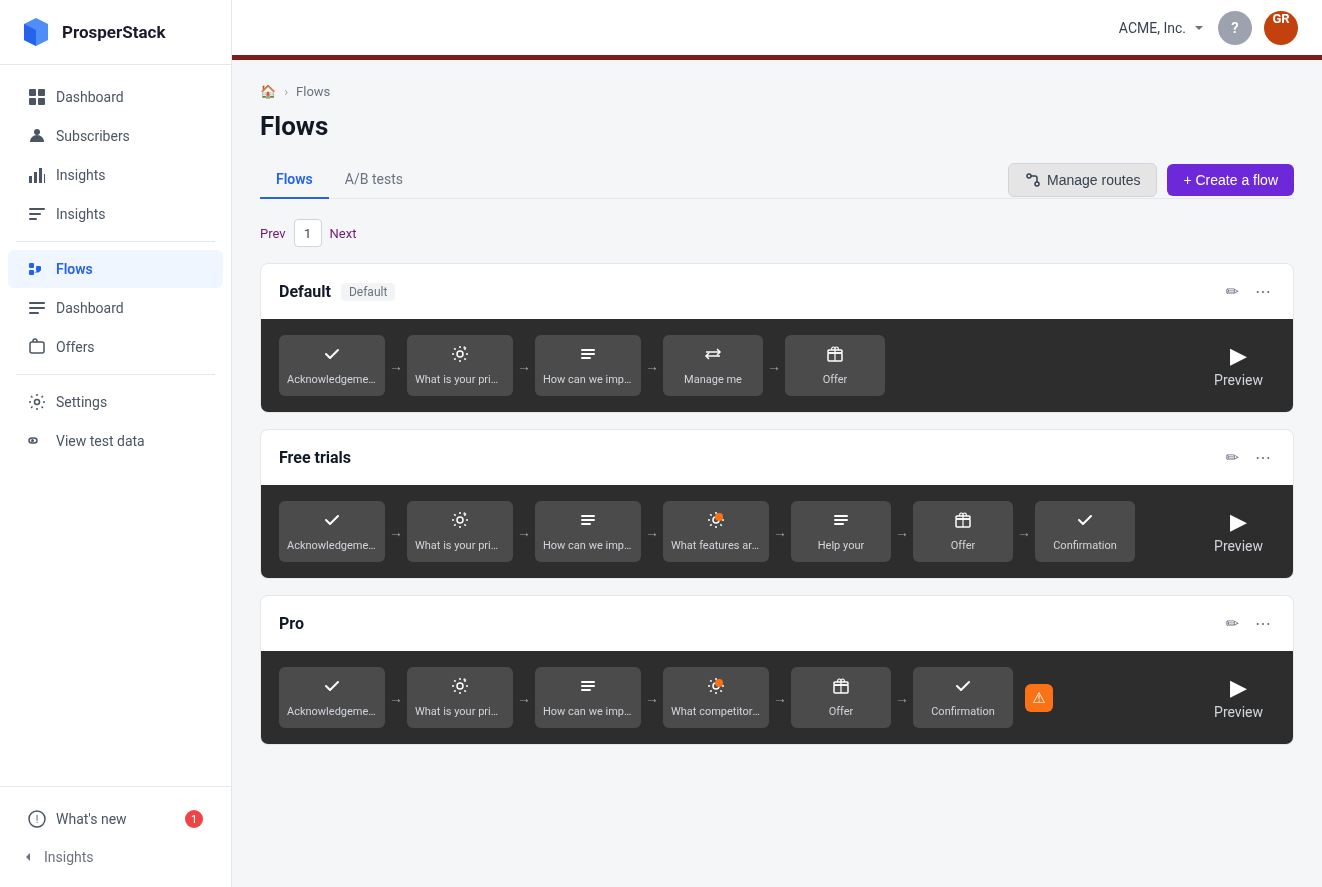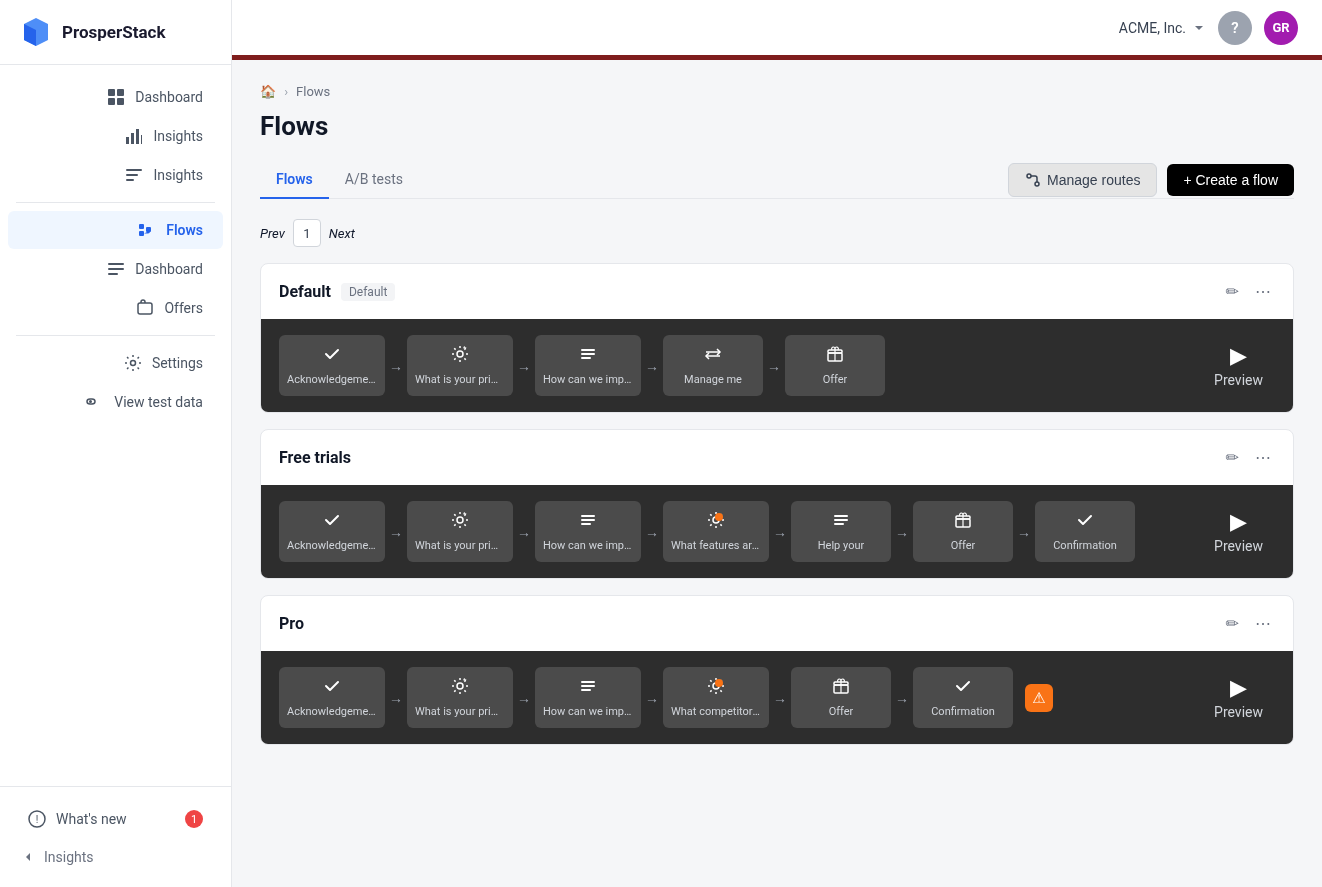--- a/index.html
+++ b/index.html
@@ -4,52 +4,52 @@
   <style>
     * { box-sizing: border-box; margin: 0; padding: 0; }
     body { font-family: -apple-system, BlinkMacSystemFont, 'Segoe UI', Roboto, sans-serif; background: #f5f6f8; display: flex; height: 887px; overflow: hidden; }
 
     
     .sidebar { width: 232px; background: #fff; border-right: 1px solid #e5e7eb; display: flex; flex-direction: column; height: 100%; }
     .sidebar-logo { padding: 16px 20px; display: flex; align-items: center; gap: 10px; border-bottom: 1px solid #e5e7eb; }
     .logo-icon { width: 32px; height: 32px; }
     .logo-text { font-size: 17px; font-weight: 700; color: #1a1a2e; }
     .sidebar-nav { padding: 12px 0; flex: 1; }
-    .nav-item { display: flex; align-items: center; gap: 10px; padding: 10px 20px; cursor: pointer; font-size: 14px; color: #4b5563; border-radius: 6px; margin: 1px 8px; justify-content: flex-end; }
+    .nav-item { display: flex; align-items: center; gap: 10px; padding: 10px 20px; cursor: pointer; font-size: 14px; color: #4b5563; border-radius: 6px; margin: 1px 8px; }
     .nav-item.active { background: #eff6ff; color: #2563eb; font-weight: 600; }
     .nav-icon { width: 18px; height: 18px; flex-shrink: 0; }
     .nav-divider { height: 1px; background: #e5e7eb; margin: 8px 16px; }
     .sidebar-bottom { padding: 12px 0; border-top: 1px solid #e5e7eb; }
     .collapse-btn { display: flex; align-items: center; gap: 8px; padding: 10px 20px; cursor: pointer; font-size: 14px; color: #6b7280; }
     .whats-new-badge { background: #ef4444; color: #fff; border-radius: 50%; width: 18px; height: 18px; font-size: 11px; display: flex; align-items: center; justify-content: center; margin-left: auto; }
 
     
     .main { flex: 1; display: flex; flex-direction: column; overflow: hidden; }
     .topbar { background: #fff; border-bottom: 5px solid #7f1d1d; padding: 0 24px; height: 60px; display: flex; align-items: center; justify-content: flex-end; gap: 12px; }
     .company-selector { display: flex; align-items: center; gap: 6px; font-size: 14px; color: #374151; cursor: pointer; }
     .help-btn { width: 34px; height: 34px; border-radius: 50%; background: #9ca3af; color: #fff; display: flex; align-items: center; justify-content: center; font-size: 15px; font-weight: 600; cursor: pointer; }
-    .avatar { width: 34px; height: 34px; border-radius: 50%; background: #a21caf; color: #fff; display: flex; align-items: center; justify-content: center; font-size: 13px; font-weight: 700; cursor: pointer; }
+    .avatar { width: 34px; height: 34px; border-radius: 50%; background: #c2410c; color: #fff; display: flex; justify-content: center; font-size: 13px; font-weight: 700; cursor: pointer; }
 
     .content { flex: 1; overflow-y: auto; padding: 24px 28px; }
     .breadcrumb { display: flex; align-items: center; gap: 8px; font-size: 13px; color: #6b7280; margin-bottom: 12px; }
     .breadcrumb-sep { color: #9ca3af; }
     .page-title { font-size: 26px; font-weight: 700; color: #111827; margin-bottom: 20px; }
 
     
     .tabs-row { display: flex; align-items: center; margin-bottom: 20px; border-bottom: 1px solid #e5e7eb; }
     .tab { padding: 10px 16px; font-size: 14px; color: #6b7280; cursor: pointer; border-bottom: 2px solid transparent; margin-bottom: -1px; }
     .tab.active { color: #2563eb; border-bottom: 2px solid #2563eb; font-weight: 600; }
     .tab-spacer { flex: 1; }
     .btn-outline { display: flex; align-items: center; gap: 6px; padding: 8px 16px; border: 1px solid #d1d5db; border-radius: 6px; background: #e5e5e5; font-size: 14px; color: #374151; cursor: pointer; }
-    .btn-primary { display: flex; align-items: center; gap: 6px; padding: 8px 16px; border: none; border-radius: 6px; background: #000000; font-size: 14px; color: #fff; cursor: pointer; font-weight: 500; }
+    .btn-primary { display: flex; align-items: center; gap: 6px; padding: 8px 16px; border: none; border-radius: 6px; background: #6d28d9; font-size: 14px; color: #fff; cursor: pointer; font-weight: 500; }
 
     
     .pagination { display: flex; align-items: center; gap: 8px; font-size: 13px; color: #6b7280; margin-bottom: 16px; }
     .page-num { background: #fff; border: 1px solid #d1d5db; border-radius: 4px; width: 28px; height: 28px; display: flex; align-items: center; justify-content: center; font-size: 13px; color: #374151; }
-    .page-nav { color: #0f172a; font-style: italic; }
+    .page-nav { color: #701a75; }
 
     
     .flow-card { background: #fff; border: 1px solid #e5e7eb; border-radius: 8px; margin-bottom: 16px; overflow: hidden; }
     .flow-header { display: flex; align-items: center; padding: 14px 18px; gap: 10px; }
     .flow-name { font-size: 16px; font-weight: 700; color: #111827; }
     .flow-tag { background: #f3f4f6; color: #6b7280; font-size: 12px; border-radius: 4px; padding: 2px 8px; }
     .flow-actions { margin-left: auto; display: flex; gap: 8px; }
     .icon-btn { background: none; border: none; cursor: pointer; color: #6b7280; padding: 4px; font-size: 16px; }
 
     
@@ -77,20 +77,27 @@
   <div class="sidebar-nav">
 
     <div class="nav-item">
       <svg class="nav-icon" viewBox="0 0 18 18" fill="currentColor">
           <rect x="1" y="1" width="7" height="7" rx="1"></rect>
           <rect x="10" y="1" width="7" height="7" rx="1"></rect>
           <rect x="1" y="10" width="7" height="7" rx="1"></rect>
           <rect x="10" y="10" width="7" height="7" rx="1"></rect>
         </svg>
       <span>Dashboard</span>
+    </div>
+    <div class="nav-item">
+      <svg class="nav-icon" viewBox="0 0 18 18" fill="currentColor">
+          <circle cx="9" cy="5" r="3"></circle>
+          <path d="M2 15c0-3.866 3.134-7 7-7s7 3.134 7 7"></path>
+        </svg>
+      <span>Subscribers</span>
     </div>
     <div class="nav-item">
       <svg class="nav-icon" viewBox="0 0 18 18" fill="currentColor">
           <rect x="1" y="10" width="3" height="7"></rect>
           <rect x="6" y="6" width="3" height="11"></rect>
           <rect x="11" y="2" width="3" height="15"></rect>
           <rect x="16" y="8" width="1" height="9"></rect>
         </svg>
       <span>Insights</span>
     </div>

